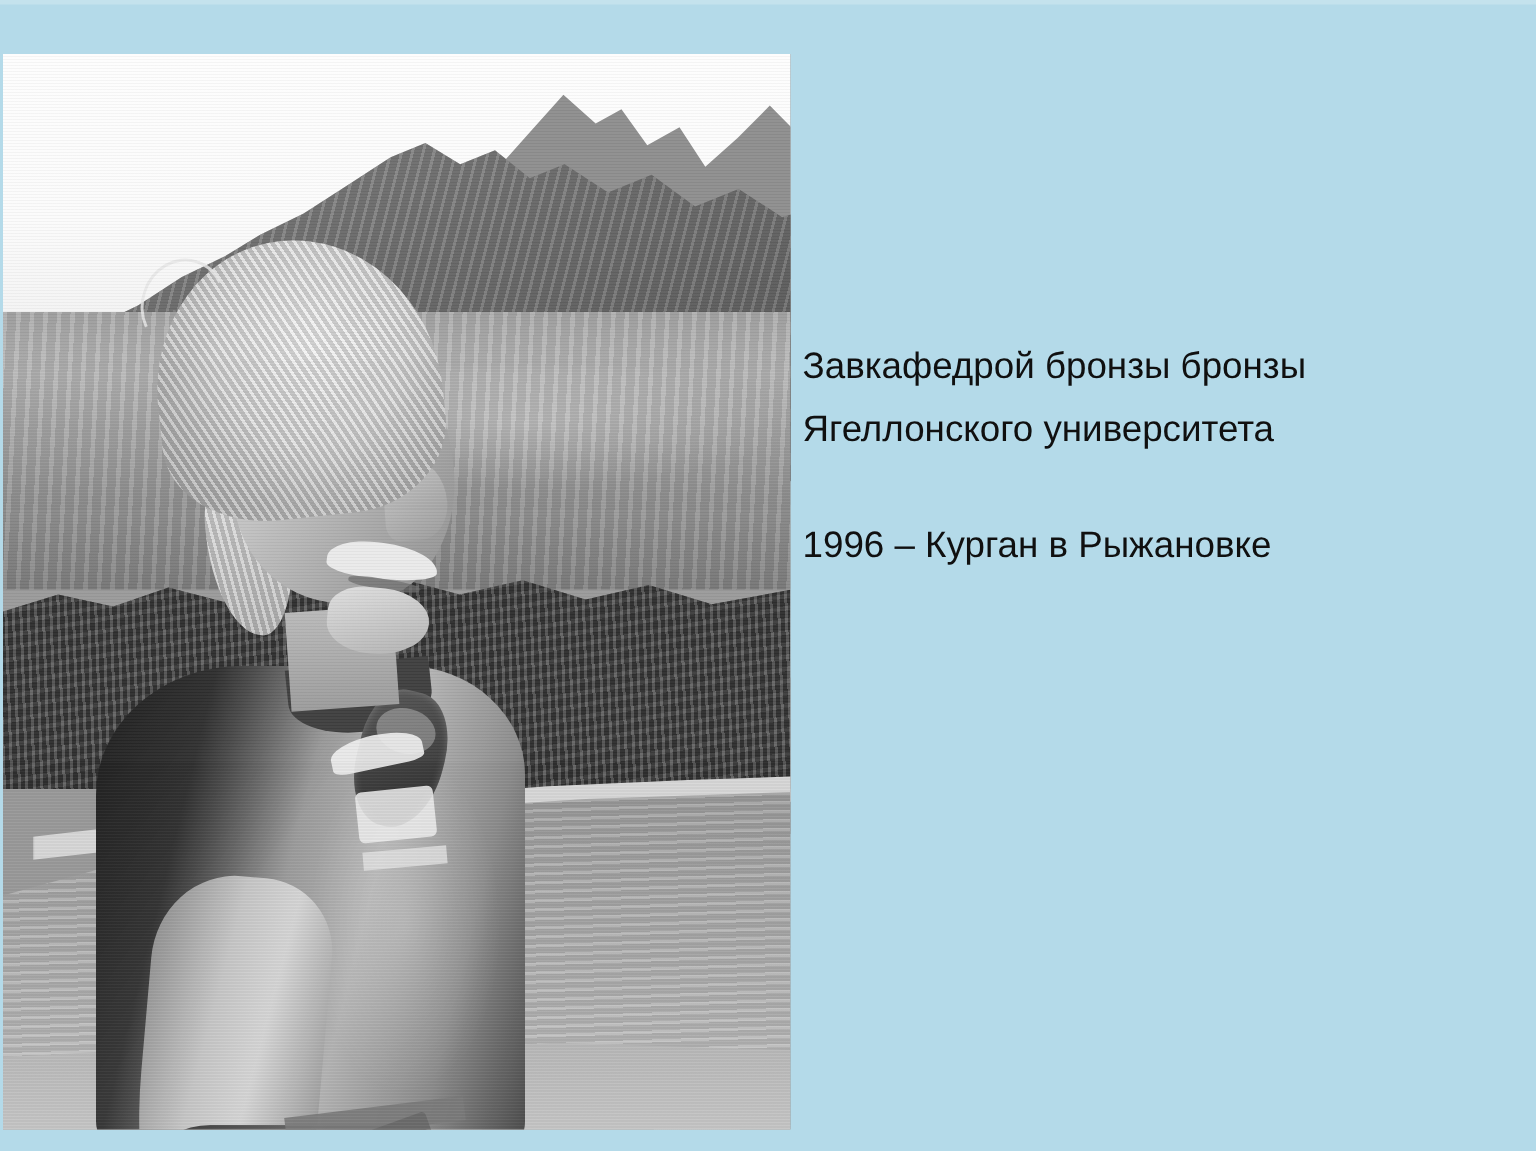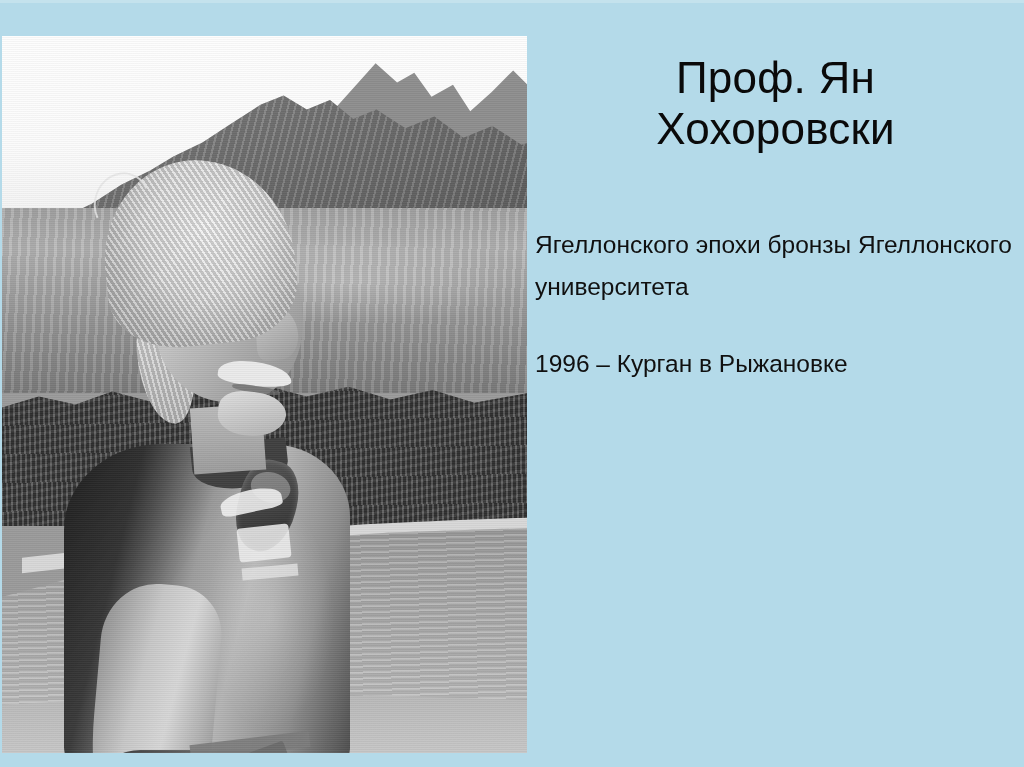--- a/index.html
+++ b/index.html
@@ -634,24 +634,20 @@
         <div class="man-hair"></div>
         <div class="man-hair-wisp"></div>
       </div>
 
       <div class="photo-grain"></div>
     </div>
   </div>
 
   <div class="text-panel">
 
-    <div class="slide-title">
-      <div>Проф. Ян</div>
-      <div>Хохоровски</div>
-    </div>
 
     <div class="body-block">
-      <p class="body-para">Ягеллонского эпохи бронзы Ягеллонского университета</p>
+      <p class="body-para">Завкафедрой бронзы бронзы Ягеллонского университета</p>
       <p class="body-para">1996 – Курган в Рыжановке</p>
     </div>
 
   </div>
 </div>
 
 </body></html>

